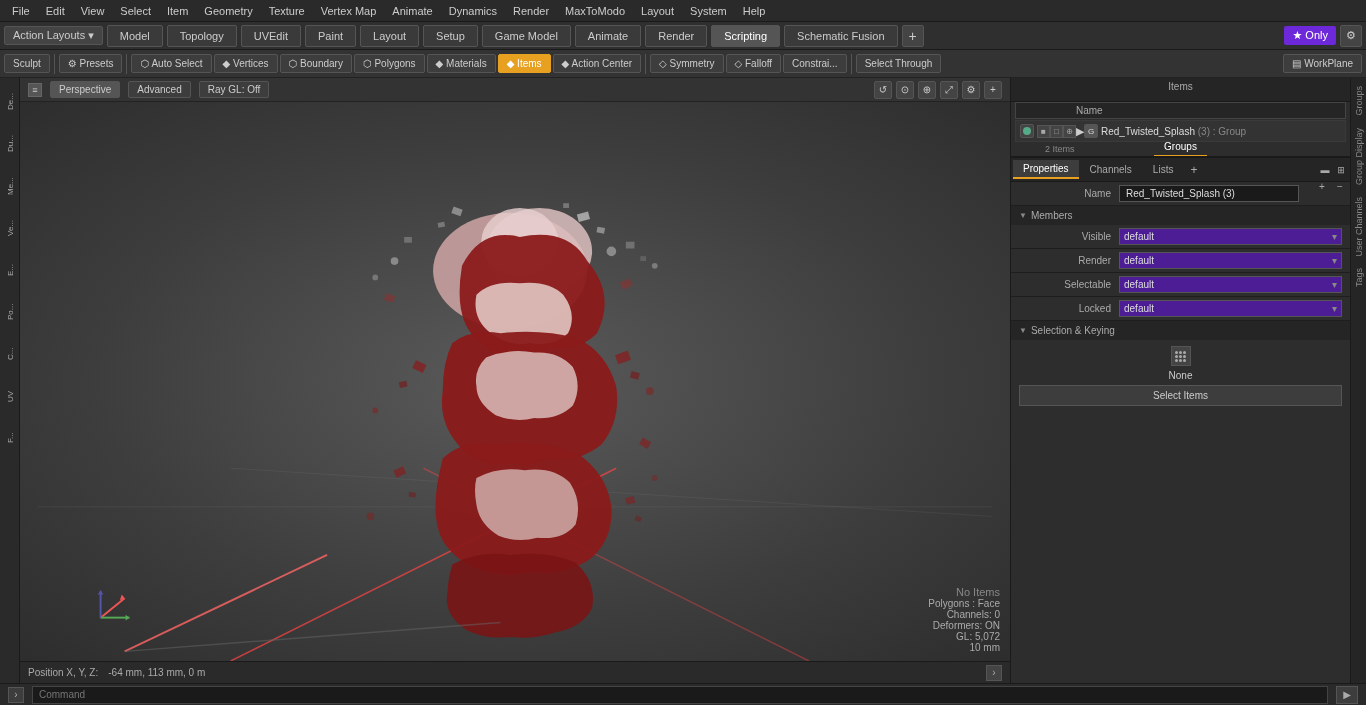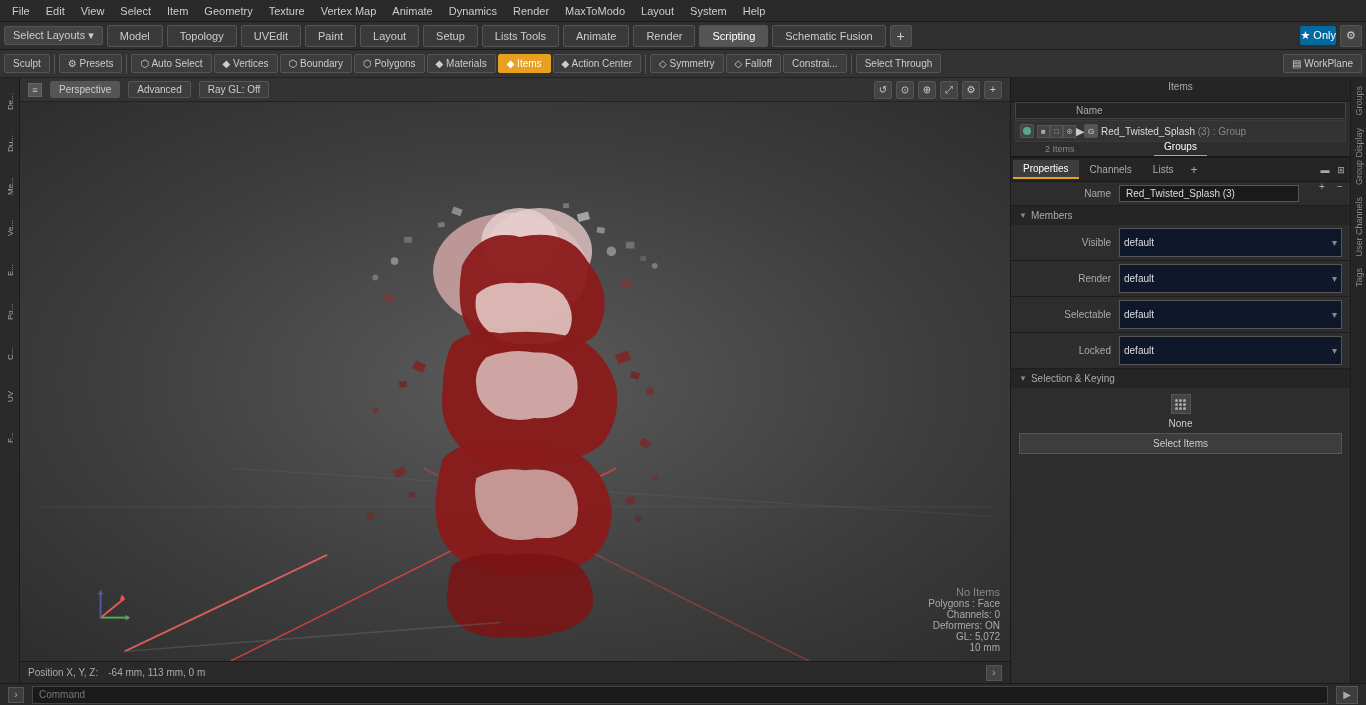--- a/index.html
+++ b/index.html
@@ -63,22 +63,22 @@
       background: #444;
       border: 1px solid #555;
       color: #ccc;
       font-size: 14px;
       cursor: pointer;
       border-radius: 2px;
       display: flex; align-items: center; justify-content: center;
     }
     .star-btn {
       margin-left: auto;
-      padding: 3px 0;
-      background: #0369a1;
+      padding: 3px 8px;
+      background: #6d28d9;
       border: none;
       color: #fff;
       font-size: 11px;
       cursor: pointer;
       border-radius: 2px;
     }
     .settings-btn {
       width: 22px; height: 22px;
       background: #444;
       border: 1px solid #555;
@@ -378,24 +378,24 @@
       font-size: 10px;
       color: #aaa;
       text-align: right;
       padding-right: 8px;
     }
     .prop-value {
       flex: 1;
     }
     .prop-select {
       width: 100%;
-      background: #0f172a;
+      background: #4c1d95;
       border: 1px solid #555;
       color: #ddd;
-      padding: 8px 4px;
+      padding: 2px 4px;
       font-size: 10px;
       display: flex;
       align-items: center;
       justify-content: space-between;
       cursor: pointer;
     }
     .prop-select-arrow { color: #888; }
 
     .section-header {
       padding: 4px 8px;
@@ -541,28 +541,28 @@
   <div class="menu-item">Animate</div>
   <div class="menu-item">Dynamics</div>
   <div class="menu-item">Render</div>
   <div class="menu-item">MaxToModo</div>
   <div class="menu-item">Layout</div>
   <div class="menu-item">System</div>
   <div class="menu-item">Help</div>
 </div>
 
 <div id="layout-bar">
-  <div class="layout-dropdown">Select Layouts ▾</div>
+  <div class="layout-dropdown">Action Layouts ▾</div>
   <div class="layout-tab">Model</div>
   <div class="layout-tab">Topology</div>
   <div class="layout-tab">UVEdit</div>
   <div class="layout-tab">Paint</div>
   <div class="layout-tab">Layout</div>
   <div class="layout-tab">Setup</div>
-  <div class="layout-tab">Lists Tools</div>
+  <div class="layout-tab">Game Model</div>
   <div class="layout-tab">Animate</div>
   <div class="layout-tab">Render</div>
   <div class="layout-tab active">Scripting</div>
   <div class="layout-tab">Schematic Fusion</div>
   <div class="layout-add-btn">+</div>
   <div style="flex:1"></div>
   <div class="star-btn">★ Only</div>
   <div class="settings-btn">⚙</div>
 </div>
 

